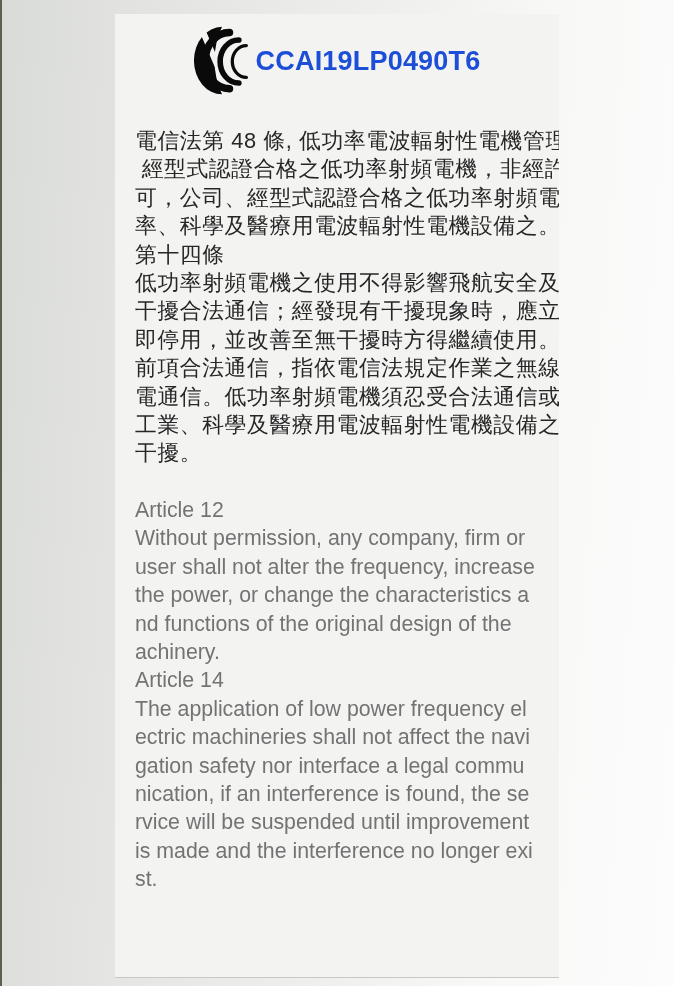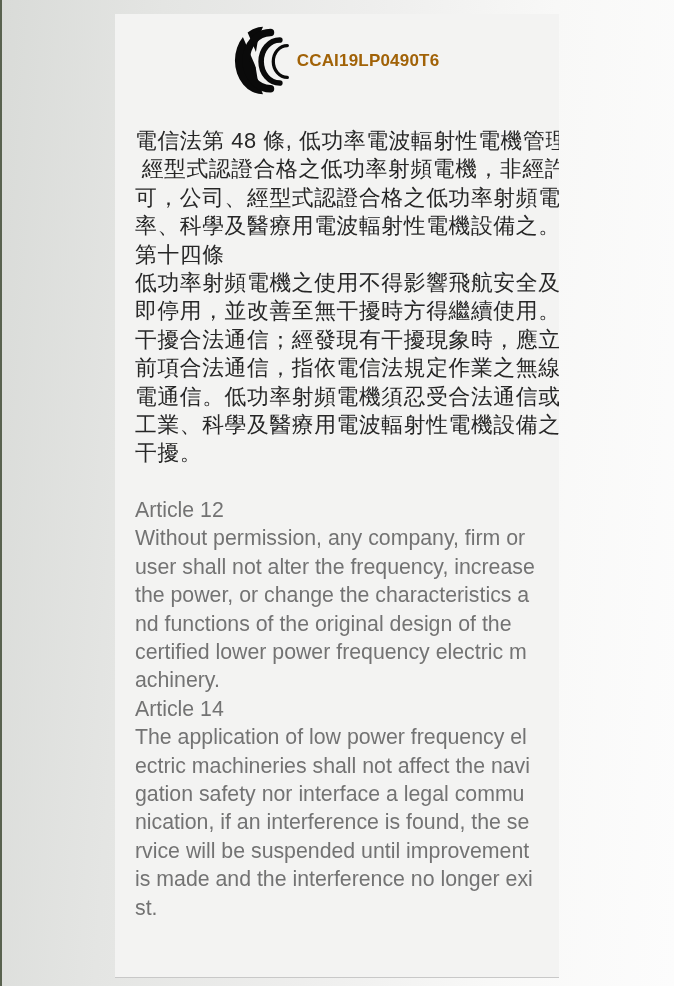--- a/index.html
+++ b/index.html
@@ -36,24 +36,24 @@
     margin-top: 10px;
     height: 74px;
     display: flex;
     align-items: center;
     justify-content: center;
     gap: 4px;
   }
   .logo { display: inline-flex; }
   .logo svg { display: block; }
   .code {
-    font-size: 17px;
+    font-size: 27px;
     font-weight: bold;
     letter-spacing: 0.2px;
-    color: #a16207;
+    color: #1d4ed8;
     white-space: nowrap;
   }
   .line {
     white-space: pre;
     height: 28.4px;
     line-height: 28.4px;
     margin-left: 12px;
   }
   .zh-block { margin-top: 29px; }
   .zh-block .line {
@@ -90,35 +90,34 @@
       <span class="code">CCAI19LP0490T6</span>
     </div>
 
     <div class="zh-block">
         <div class="line">電信法第 48 條, 低功率電波輻射性電機管理</div>
         <div class="line"> 經型式認證合格之低功率射頻電機，非經許</div>
         <div class="line">可，公司、經型式認證合格之低功率射頻電機</div>
         <div class="line">率、科學及醫療用電波輻射性電機設備之。</div>
         <div class="line">第十四條</div>
         <div class="line">低功率射頻電機之使用不得影響飛航安全及</div>
+        <div class="line">干擾合法通信；經發現有干擾現象時，應立</div>
         <div class="line">即停用，並改善至無干擾時方得繼續使用。</div>
-        <div class="line">干擾合法通信；經發現有干擾現象時，應立</div>
         <div class="line">前項合法通信，指依電信法規定作業之無線</div>
         <div class="line">電通信。低功率射頻電機須忍受合法通信或</div>
         <div class="line">工業、科學及醫療用電波輻射性電機設備之</div>
         <div class="line">干擾。</div>
       </div>
 
     <div class="en-block">
         <div class="line">Article 12</div>
         <div class="line">Without permission, any company, firm or</div>
         <div class="line">user shall not alter the frequency, increase</div>
         <div class="line">the power, or change the characteristics a</div>
         <div class="line">nd functions of the original design of the</div>
-        <div class="line">certified lower power frequency electric m</div>
         <div class="line">achinery.</div>
         <div class="line">Article 14</div>
         <div class="line">The application of low power frequency el</div>
         <div class="line">ectric machineries shall not affect the navi</div>
         <div class="line">gation safety nor interface a legal commu</div>
         <div class="line">nication, if an interference is found, the se</div>
         <div class="line">rvice will be suspended until improvement</div>
         <div class="line">is made and the interference no longer exi</div>
         <div class="line">st.</div>
       </div>

